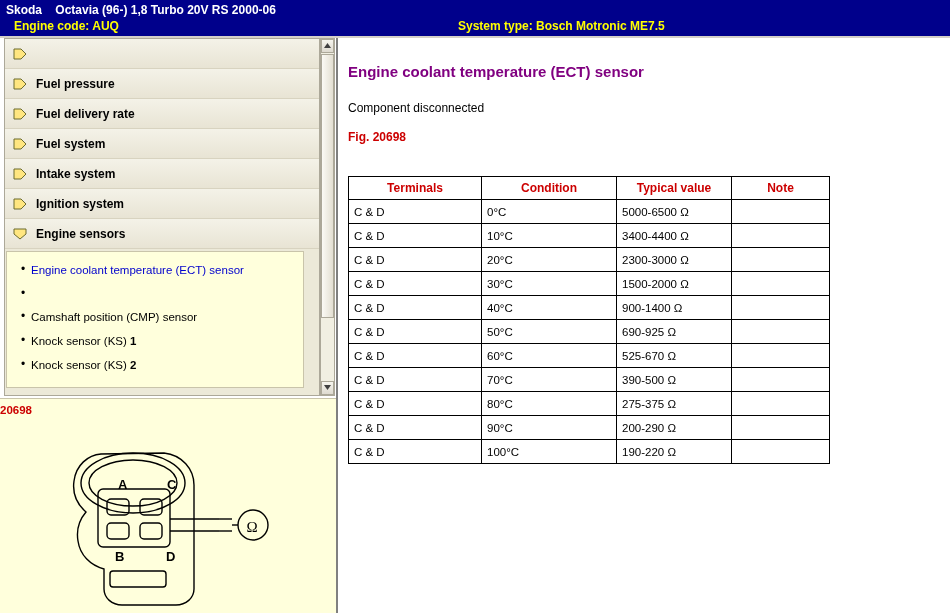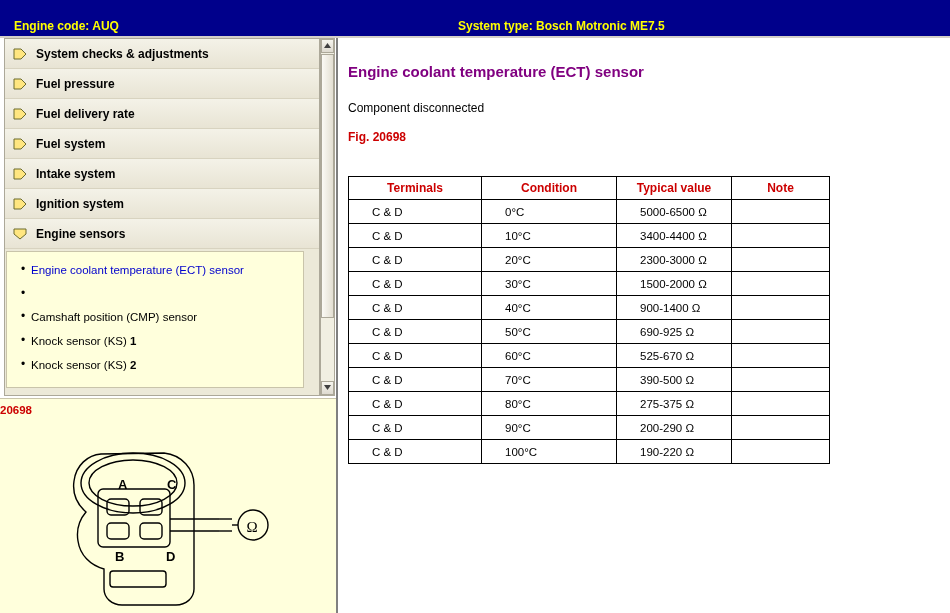--- a/index.html
+++ b/index.html
@@ -157,49 +157,52 @@
     border: 1px solid #000000;
     color: #cc0000;
     font-weight: bold;
     font-size: 12px;
     height: 23px;
     padding: 0 6px;
   }
   #data-table td {
     border: 1px solid #000000;
     height: 24px;
-    padding: 0 23px;
+    padding: 0 5px;
     color: #000000;
     vertical-align: middle;
   }
   .col-term { width: 133px; }
   .col-cond { width: 135px; }
   .col-typ  { width: 115px; }
   .col-note { width: 98px; }
 </style>
 </head>
 <body>
 
 <div id="titlebar">
+  <div id="title-line1">
+    <span class="brand">Skoda</span>
+    <span class="model">Octavia (96-) 1,8 Turbo 20V RS 2000-06</span>
+  </div>
   <div id="title-line2">Engine code: AUQ</div>
   <div id="title-system">System type: Bosch Motronic ME7.5</div>
 </div>
 <div id="titlebar-bottom"></div>
 
 <div id="left-col">
 
   <div id="tree-panel">
 
     <div class="tree-row">
       <span class="arrow-closed">
         <svg width="14" height="12" viewBox="0 0 14 12">
             <polygon points="1,1 8,1 13,6 8,11 1,11" fill="#ffe680" stroke="#6b6b2f" stroke-width="1"></polygon>
           </svg>
       </span>
-      <span>System checks &amp; adjustments</span>
     </div>
 
     <div class="tree-row">
       <span class="arrow-closed">
         <svg width="14" height="12" viewBox="0 0 14 12">
             <polygon points="1,1 8,1 13,6 8,11 1,11" fill="#ffe680" stroke="#6b6b2f" stroke-width="1"></polygon>
           </svg>
       </span>
       <span>Fuel pressure</span>
     </div>

